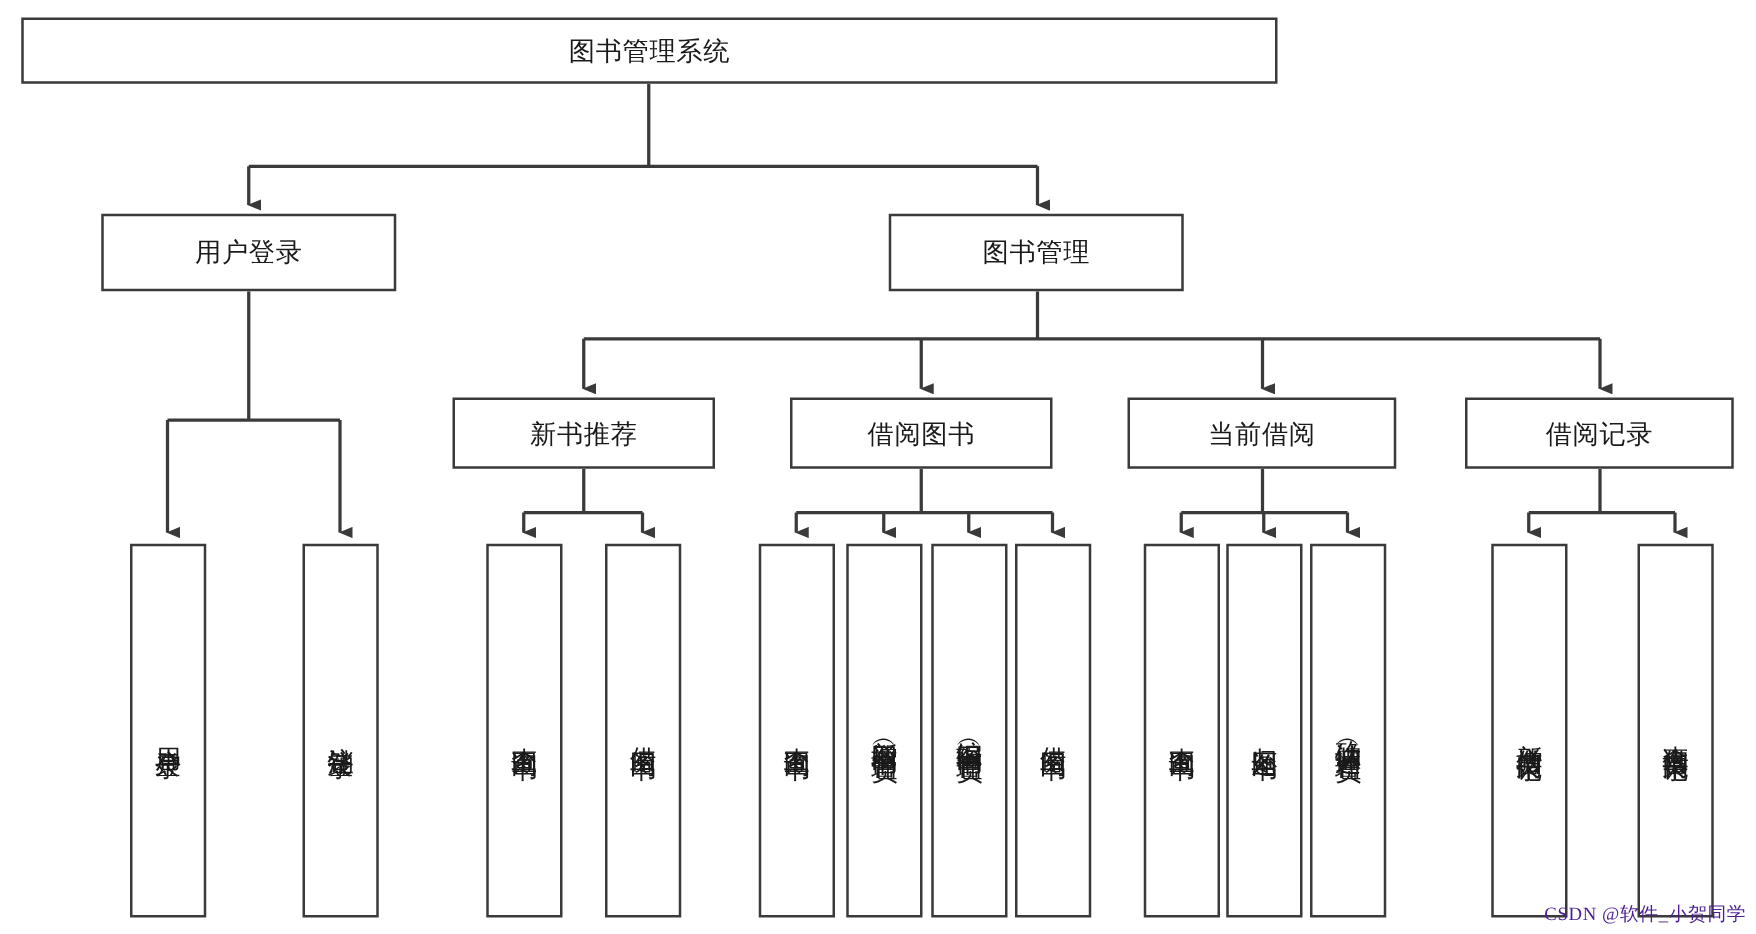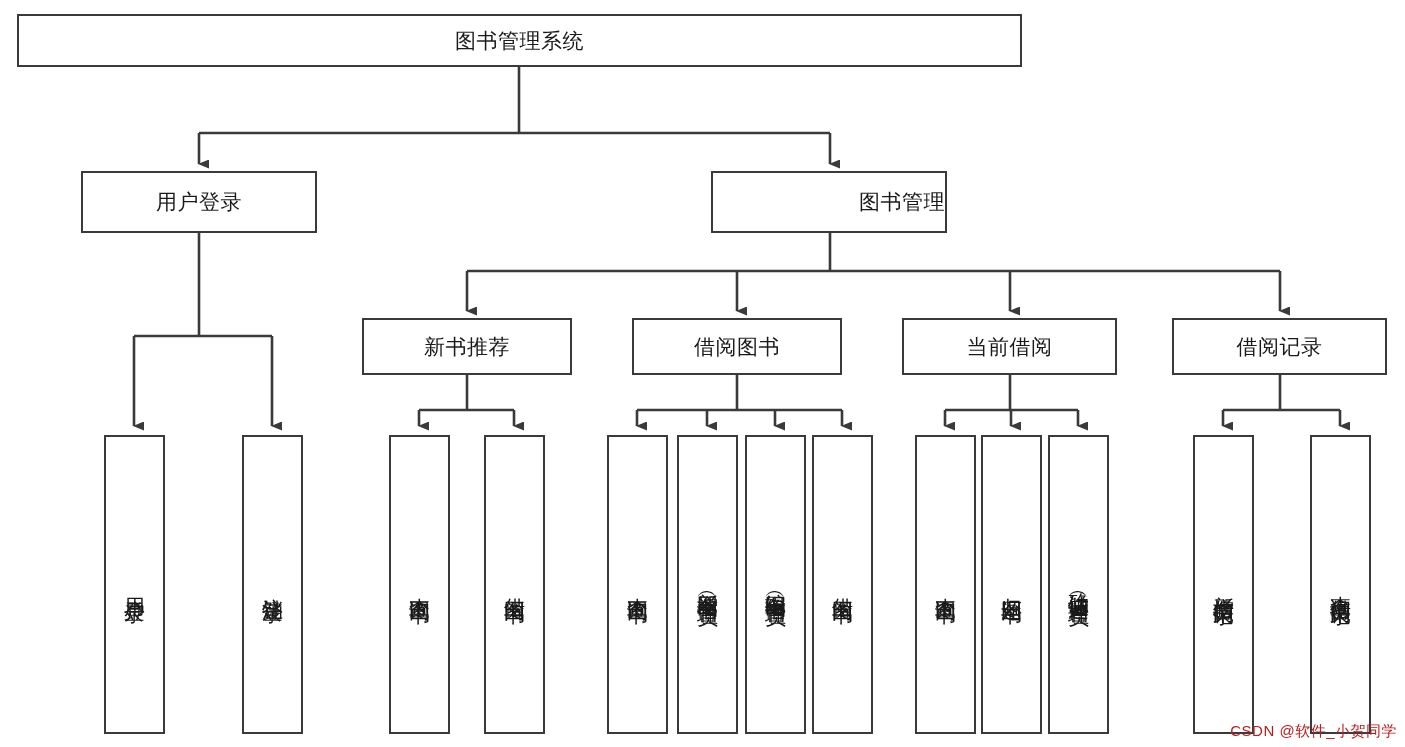--- a/index.html
+++ b/index.html
@@ -5,21 +5,21 @@
   html, body {
     margin: 0;
     padding: 0;
     background: #ffffff;
   }
   #canvas {
     position: relative;
     width: 1405px;
     height: 747px;
     background: #ffffff;
-    font-family: Liberation Sans, sans-serif;
+    font-family: Liberation Serif, serif;
     overflow: hidden;
   }
   #edges {
     position: absolute;
     left: 0;
     top: 0;
     width: 1405px;
     height: 747px;
     pointer-events: none;
   }
@@ -49,21 +49,21 @@
     white-space: nowrap;
   }
   .hlabel {
     white-space: nowrap;
   }
   #watermark {
     position: absolute;
     right: 8px;
     bottom: 6px;
     font-size: 15px;
-    color: #b91c1c;
+    color: #4c1d95;
     letter-spacing: 0.5px;
     white-space: nowrap;
   }
 </style>
 </head>
 <body>
 
 <div id="canvas">
 
   <svg id="edges" viewBox="0 0 1405 747">
@@ -116,21 +116,21 @@
     </g>
   </svg>
 
   <div class="node h" style="left:17px; top:14px; width:1005px; height:53px;">
     <span class="hlabel">图书管理系统</span>
   </div>
 
   <div class="node h" style="left:81px; top:171px; width:236px; height:62px;">
     <span class="hlabel">用户登录</span>
   </div>
-  <div class="node h" style="left:711px; top:171px; width:236px; height:62px;justify-content:flex-end;">
+  <div class="node h" style="left:711px; top:171px; width:236px; height:62px;">
     <span class="hlabel">图书管理</span>
   </div>
 
   <div class="node h" style="left:362px; top:318px; width:210px; height:57px;">
     <span class="hlabel">新书推荐</span>
   </div>
   <div class="node h" style="left:632px; top:318px; width:210px; height:57px;">
     <span class="hlabel">借阅图书</span>
   </div>
   <div class="node h" style="left:1172px; top:318px; width:215px; height:57px;">

